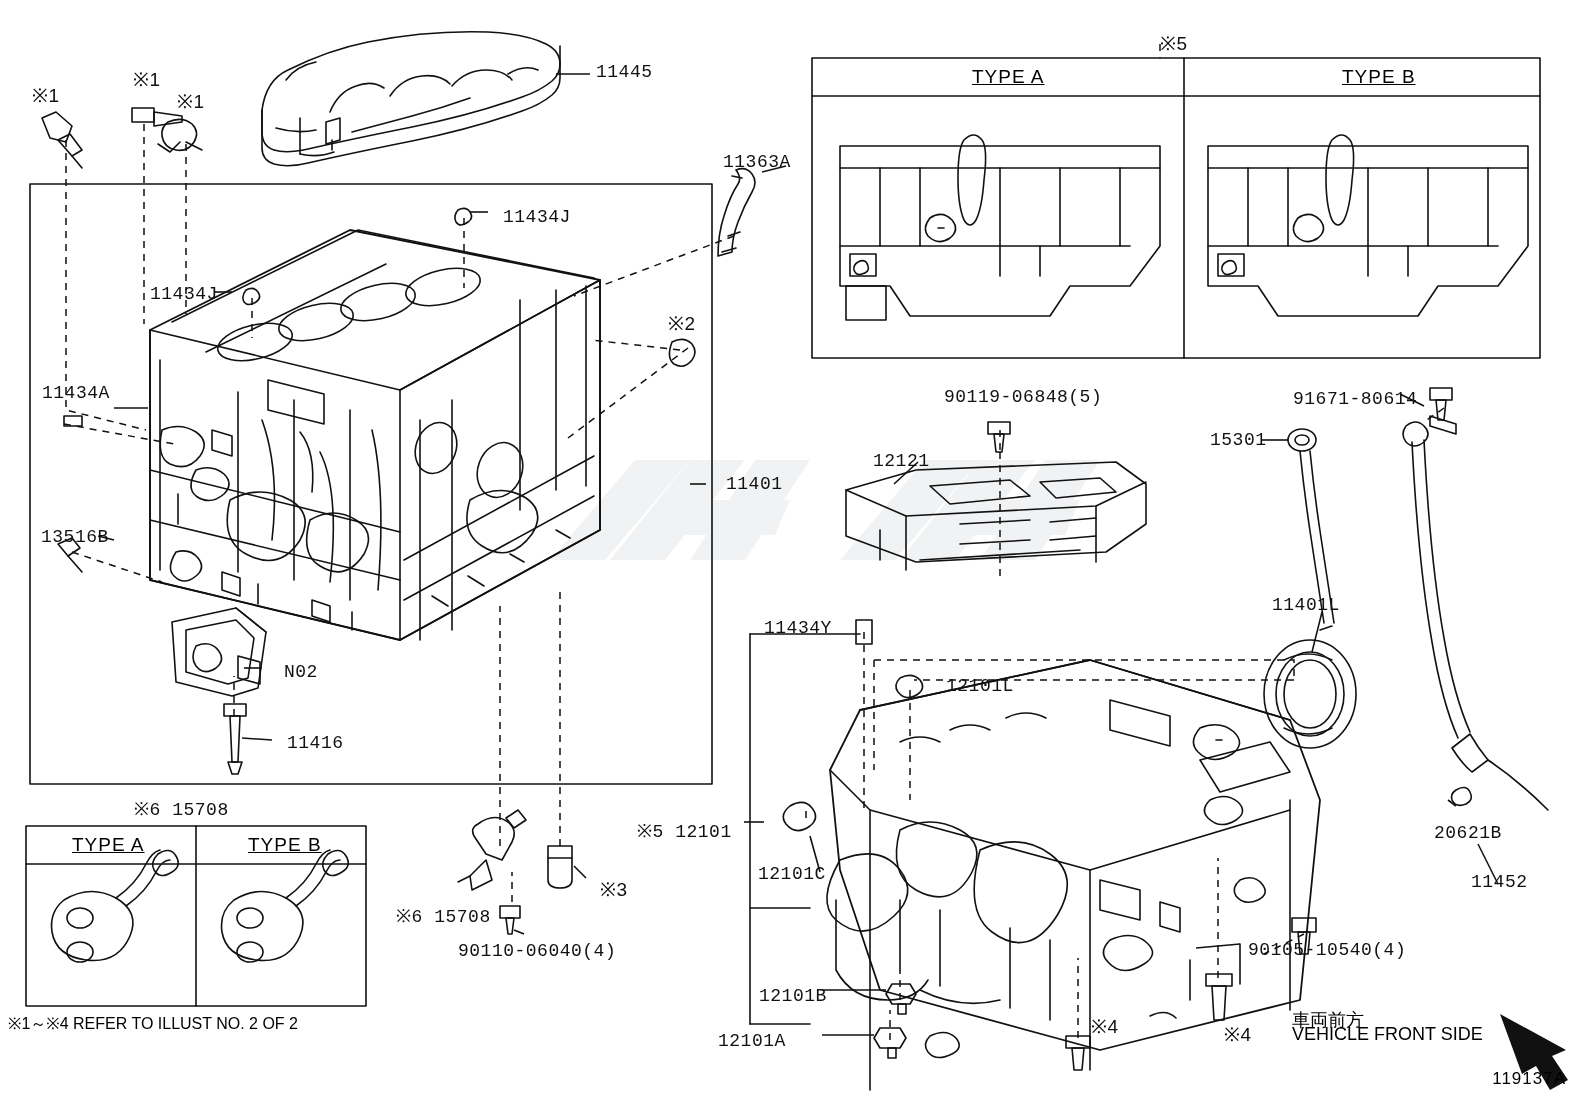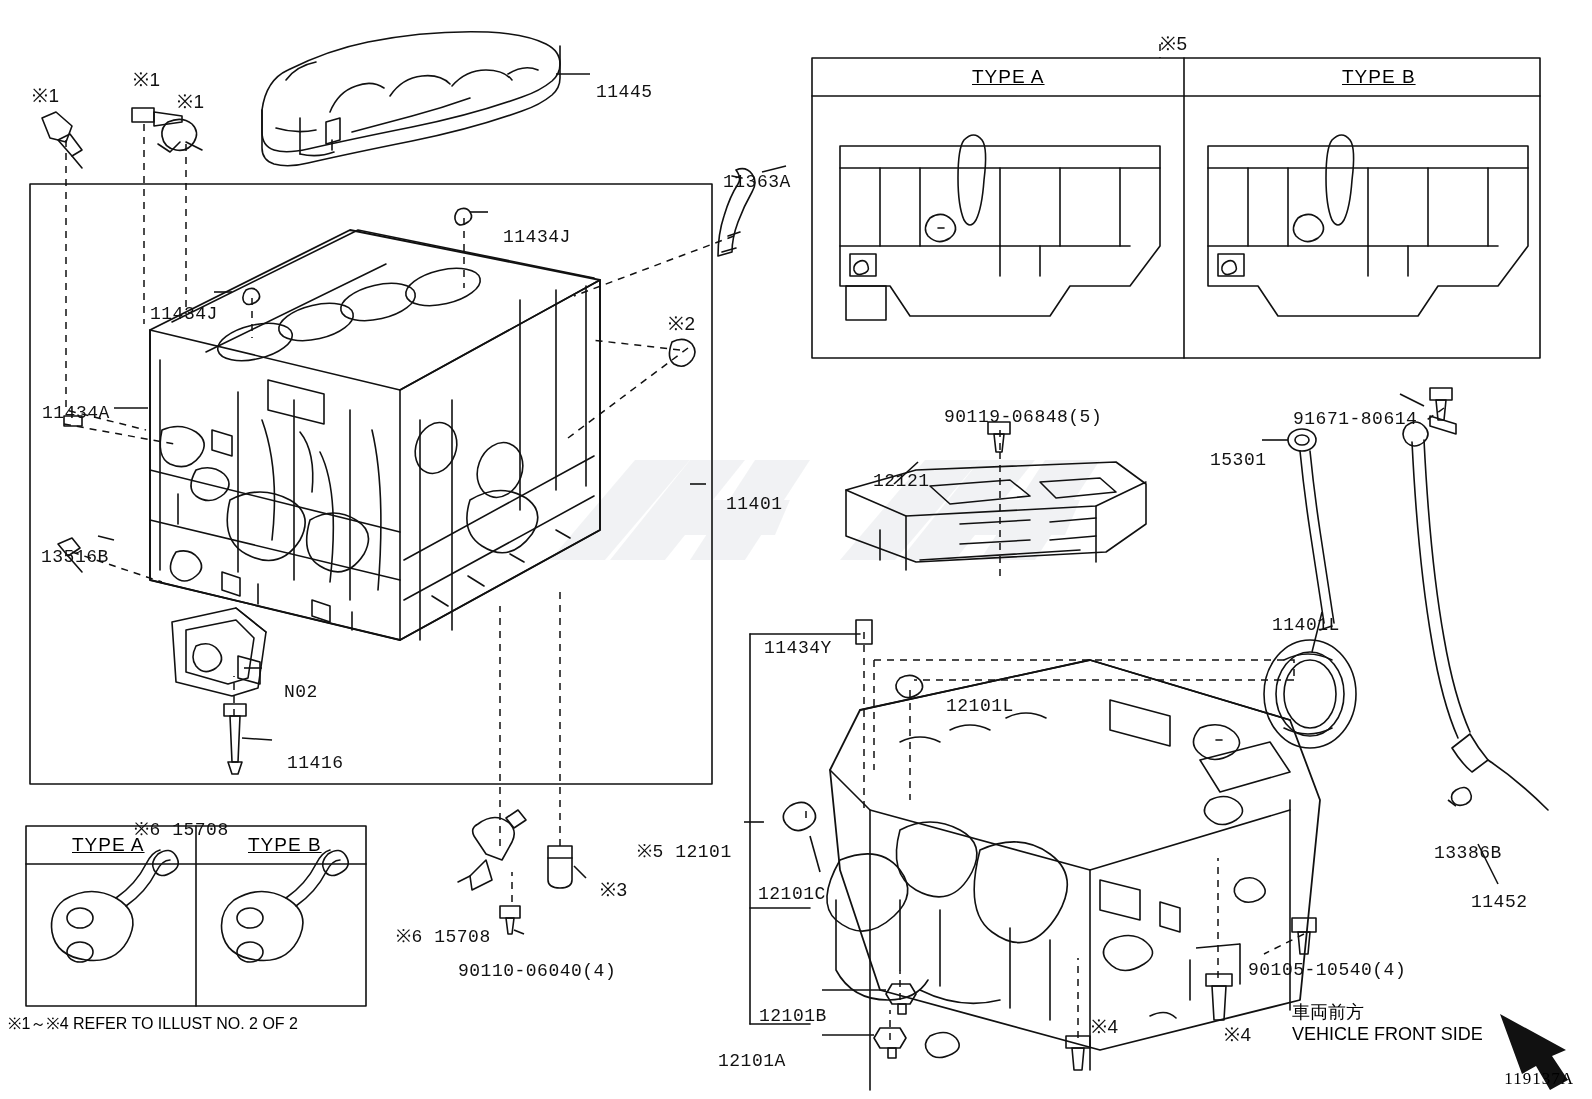--- a/index.html
+++ b/index.html
@@ -1,27 +1,27 @@
 <!DOCTYPE html>
 <html><head>
 <meta charset="utf-8">
 <style>
   html,body{margin:0;padding:0;background:#ffffff;}
   body{width:1592px;height:1099px;position:relative;overflow:hidden;
        font-family:"Liberation Sans",sans-serif;color:#000;}
   #stage{position:relative;width:1592px;height:1099px;}
   .lbl{position:absolute;font-size:19px;letter-spacing:.5px;white-space:nowrap;color:#111;}
-  .lbl.mono{font-family:"Liberation Mono",monospace;font-size:18px;margin-top:20px;}
-  .jp{font-family:"DejaVu Sans",sans-serif;font-size:15px;}
+  .lbl.mono{font-family:"Liberation Mono",monospace;font-size:18px;}
+  .jp{font-family:"DejaVu Sans",sans-serif;font-size:15px;margin-top:8px;}
   svg{position:absolute;left:0;top:0;overflow:visible;}
   .wm{position:absolute;left:540px;top:440px;width:560px;height:180px;
       opacity:.13;pointer-events:none;}
   .ttl{position:absolute;font-size:19px;letter-spacing:1px;text-decoration:underline;}
   .foot{position:absolute;font-size:15px;}
-  .code{position:absolute;right:18px;bottom:10px;font-family:Liberation Serif, serif;font-size:17px;letter-spacing:1px;margin-top:26px;}
+  .code{position:absolute;right:26px;bottom:10px;font-family:Liberation Sans, sans-serif;font-size:17px;letter-spacing:1px;margin-top:26px;}
 </style>
 </head>
 <body>
 
 <div id="stage">
 
   <svg class="wm" width="560" height="180" viewBox="0 0 560 180">
     <g fill="#9aa3ad">
       <path d="M10 120 L95 20 L150 20 L65 120 Z"></path>
       <path d="M70 120 L150 20 L205 20 L125 120 Z"></path>
@@ -388,21 +388,21 @@
   <div class="lbl mono" style="left:1272px;top:595px">11401L</div>
   <div class="lbl mono" style="left:764px;top:618px">11434Y</div>
   <div class="lbl mono" style="left:946px;top:676px">12101L</div>
   <div class="lbl mono" style="left:637px;top:818px">※5 12101</div>
   <div class="lbl mono" style="left:758px;top:864px">12101C</div>
   <div class="lbl mono" style="left:759px;top:986px">12101B</div>
   <div class="lbl mono" style="left:718px;top:1031px">12101A</div>
   <div class="lbl mono" style="left:1248px;top:940px">90105-10540(4)</div>
   <div class="lbl" style="left:1091px;top:1013px">※4</div>
   <div class="lbl" style="left:1224px;top:1021px">※4</div>
-  <div class="lbl mono" style="left:1434px;top:823px">13386B</div>
+  <div class="lbl mono" style="left:1434px;top:823px">20621B</div>
   <div class="lbl mono" style="left:1471px;top:872px">11452</div>
   <div class="lbl" style="left:1160px;top:30px">※5</div>
 
   <div class="ttl mono" style="left:972px;top:66px">TYPE A</div>
   <div class="ttl mono" style="left:1342px;top:66px">TYPE B</div>
   <div class="ttl mono" style="left:72px;top:834px">TYPE A</div>
   <div class="ttl mono" style="left:248px;top:834px">TYPE B</div>
 
   <div class="foot mono" style="left:8px;top:1012px;font-size:16px">※1～※4  REFER TO ILLUST NO. 2 OF 2</div>
 

